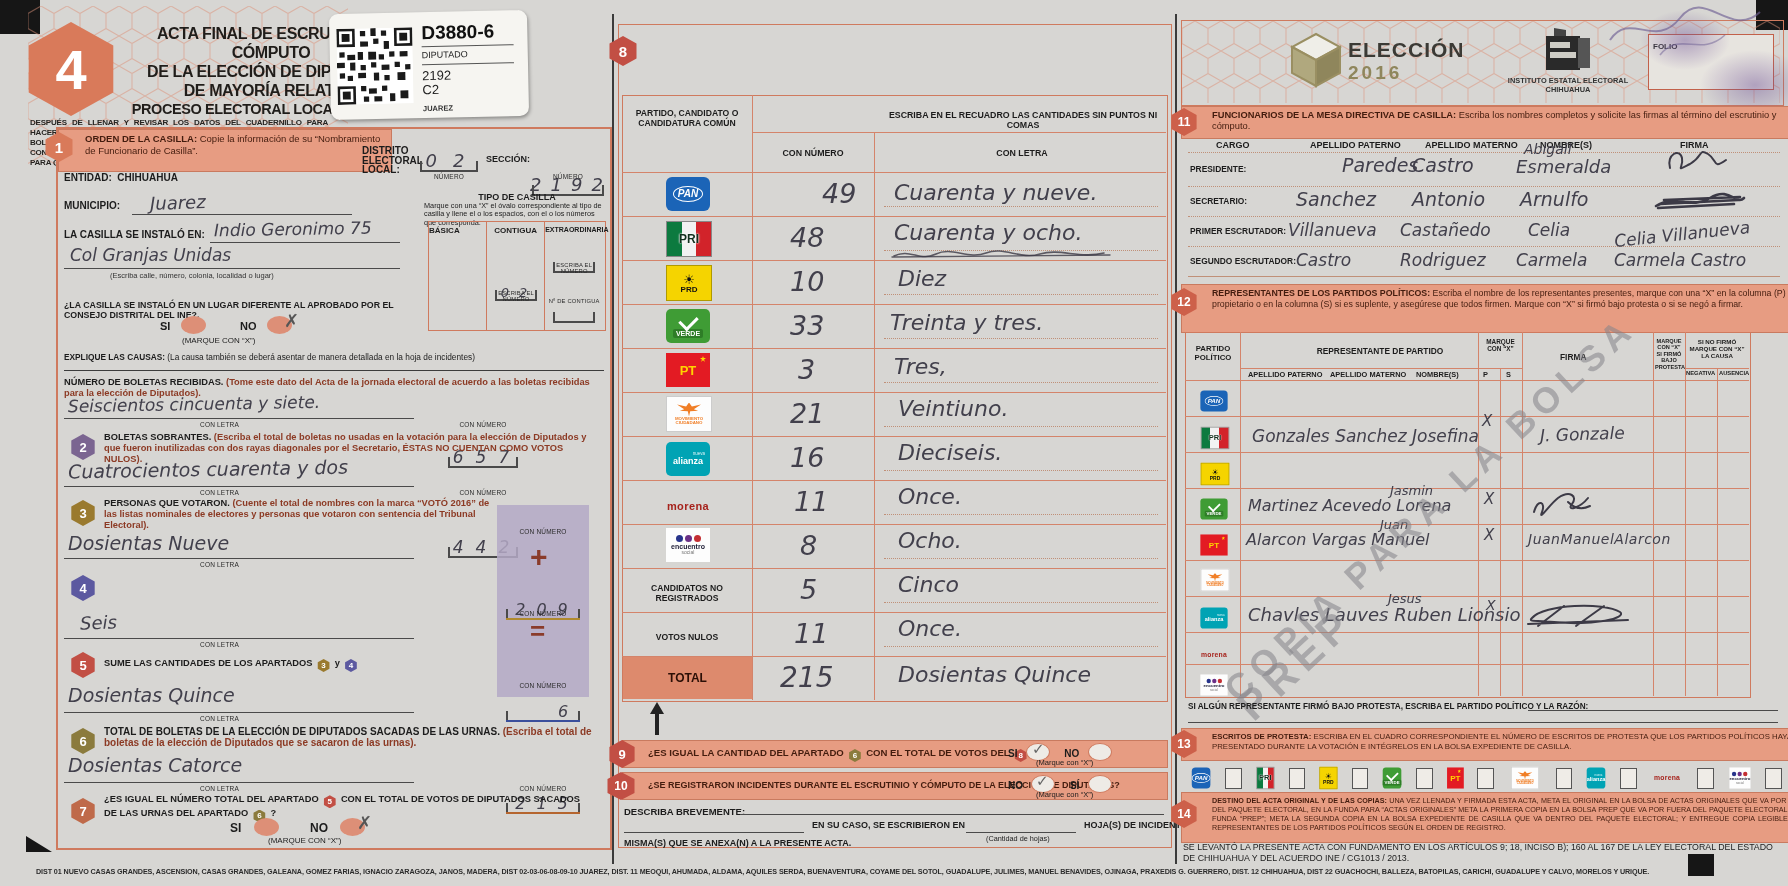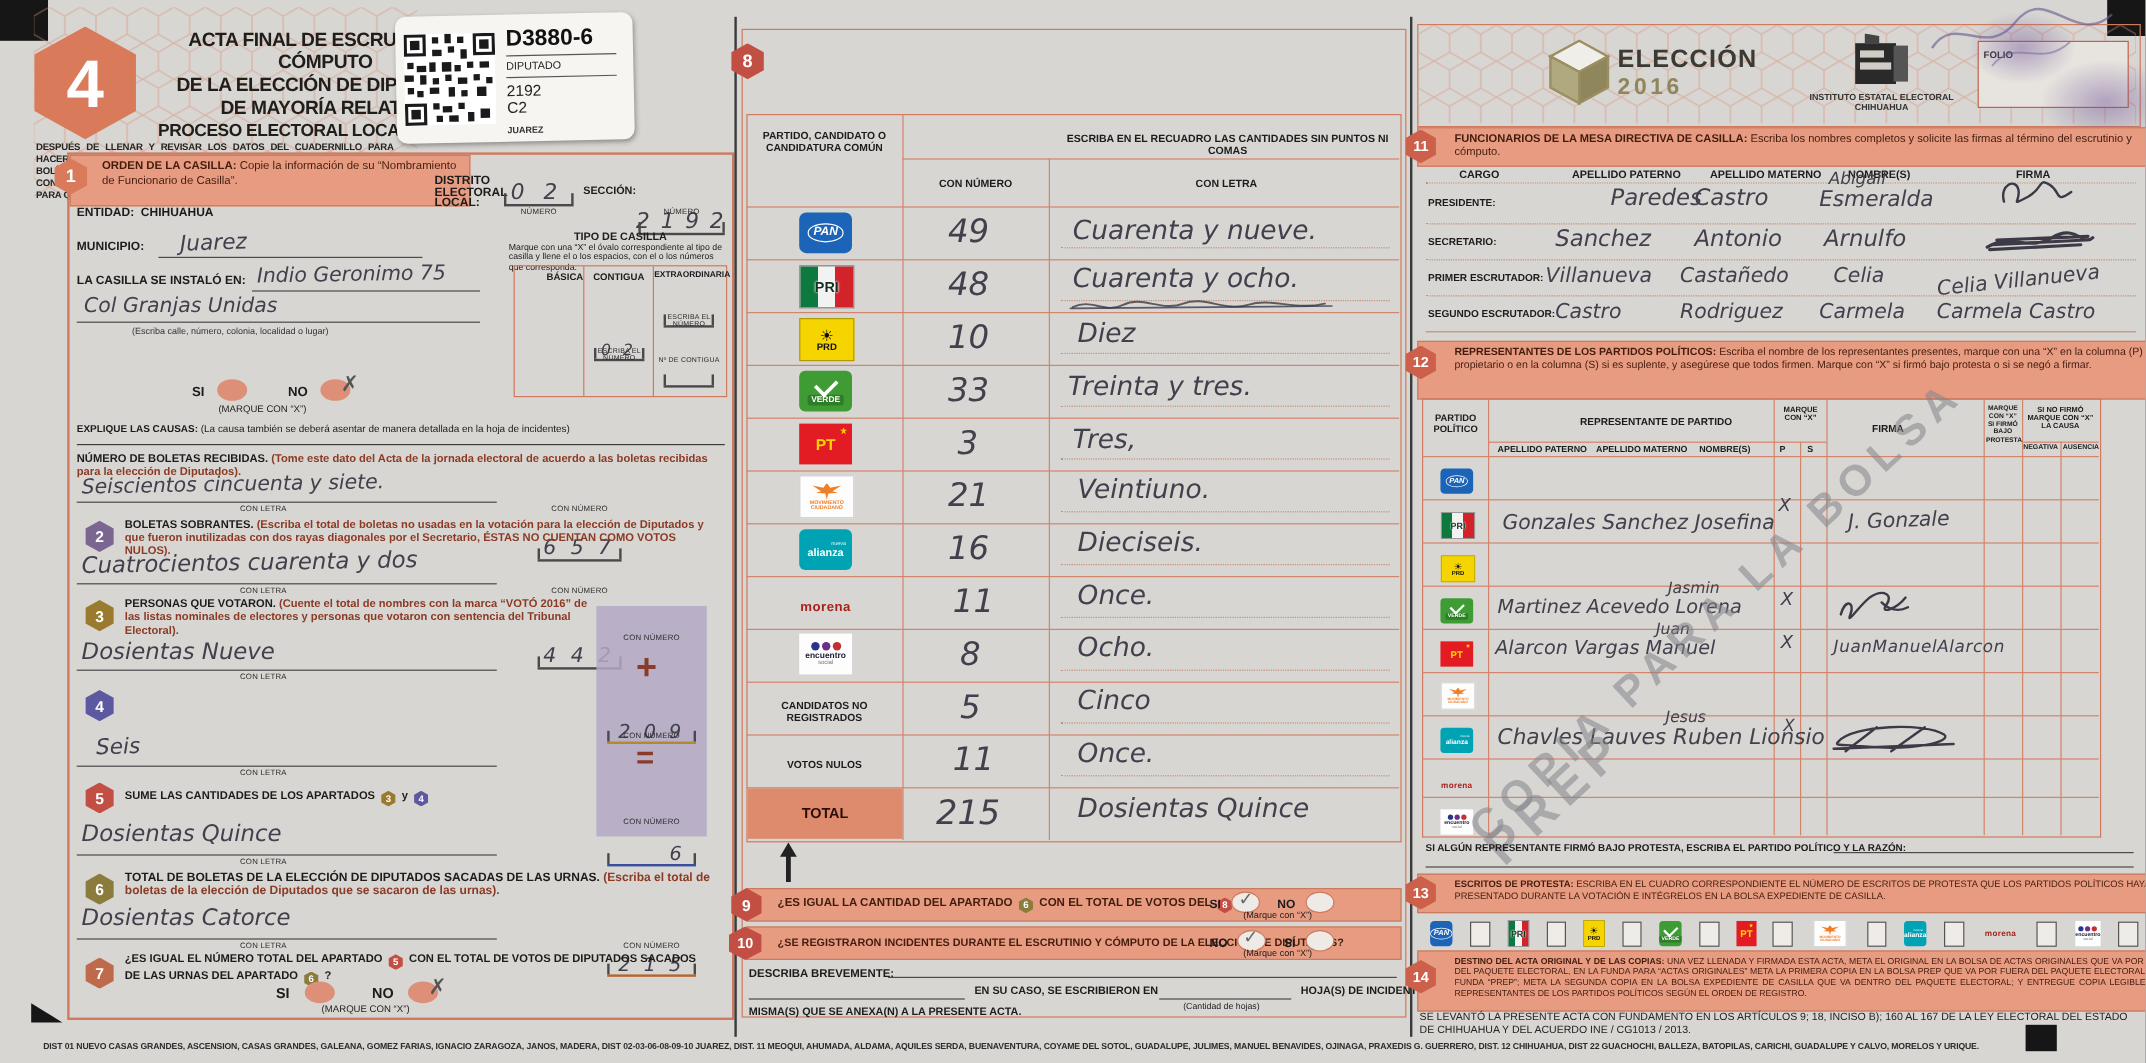--- a/index.html
+++ b/index.html
@@ -186,39 +186,40 @@
   <div class="a b" style="left:64px;top:229px;font-size:10px">LA CASILLA SE INSTALÓ EN:</div>
   <div class="a uline" style="left:210px;top:224px;width:190px;height:18px"></div>
   <div class="a hw" style="left:214px;top:221px;font-size:17px;transform:rotate(-1deg)">Indio Geronimo 75</div>
   <div class="a uline" style="left:64px;top:250px;width:336px;height:18px"></div>
   <div class="a hw" style="left:70px;top:247px;font-size:17px">Col Granjas Unidas</div>
   <div class="a" style="left:110px;top:271px;font-size:7.5px;color:#333">(Escriba calle, número, colonia, localidad o lugar)</div>
 
   <div class="a b" style="left:428px;top:192px;width:178px;text-align:center;font-size:9px">TIPO DE CASILLA</div>
   <div class="a" style="left:424px;top:202px;width:184px;font-size:7.3px;line-height:8.3px">Marque con una “X” el óvalo correspondiente al tipo de casilla y llene el o los espacios, con el o los números que corresponda.</div>
   <div class="a" style="left:428px;top:221px;width:176px;height:108px;border:1.5px solid #cf7a5e;display:flex">
-    <div style="width:33%;border-right:1.5px solid #cf7a5e;text-align:right;padding-top:4px">
+    <div style="width:33%;border-right:1.5px solid #cf7a5e;text-align:left;padding-top:4px">
       <div class="b" style="font-size:8px">BÁSICA</div>
     </div>
     <div style="width:33%;border-right:1.5px solid #cf7a5e;text-align:center;padding-top:4px;position:relative">
       <div class="b" style="font-size:8px">CONTIGUA</div>
       <div class="nb a" style="left:8px;top:48px;width:42px;height:16px">
         <span class="hw" style="font-size:13px;letter-spacing:10px;margin-left:6px">02</span>
       </div>
       <div class="a cap" style="left:2px;top:68px;width:54px;text-align:center;font-size:5.8px">ESCRIBA EL NÚMERO</div>
     </div>
     <div style="width:34%;text-align:center;padding-top:4px;position:relative">
       <div class="b" style="font-size:7px">EXTRAORDINARIA</div>
       <div class="nb a" style="left:8px;top:26px;width:42px;height:12px"></div>
       <div class="a cap" style="left:2px;top:40px;width:54px;text-align:center;font-size:5.8px">ESCRIBA EL NÚMERO</div>
       <div class="nb a" style="left:8px;top:62px;width:42px;height:12px"></div>
       <div class="a cap" style="left:2px;top:76px;width:54px;text-align:center;font-size:5.8px">Nº DE CONTIGUA</div>
     </div>
   </div>
 
+  <div class="a b" style="left:64px;top:300px;width:340px;font-size:8.8px">¿LA CASILLA SE INSTALÓ EN UN LUGAR DIFERENTE AL APROBADO POR EL CONSEJO DISTRITAL DEL INE?,</div>
   <div class="a" style="left:160px;top:316px">
     <span class="b" style="font-size:11px">SI</span>
     <span class="ov" style="vertical-align:-4px;margin-left:6px"></span>
   </div>
   <div class="a" style="left:240px;top:316px">
     <span class="b" style="font-size:11px">NO</span>
     <span class="ov" style="vertical-align:-4px;margin-left:6px"></span>
   </div>
   <div class="a hw" style="left:284px;top:312px;font-size:18px;color:#555">✗</div>
   <div class="a" style="left:182px;top:336px;font-size:8px">(MARQUE CON “X”)</div>
@@ -405,21 +406,21 @@
         </i>
         <i class="es-t1">encuentro</i>
         <i class="es-t2">social</i>
       </span></div>
   <div class="a b" style="left:630px;top:583px;width:114px;text-align:center;font-size:8.6px;line-height:10px">CANDIDATOS NO REGISTRADOS</div>
   <div class="a b" style="left:630px;top:632px;width:114px;text-align:center;font-size:8.6px">VOTOS NULOS</div>
   <div class="a" style="left:623px;top:657px;width:129px;height:42px;background:#dd8a6d;display:flex;align-items:center;justify-content:center">
     <span class="b" style="font-size:12px;color:#2b0f06">TOTAL</span>
   </div>
 
-  <div class="a hw" style="left:790px;top:180px;font-size:27px">49</div>
+  <div class="a hw" style="left:822px;top:180px;font-size:27px">49</div>
   <div class="a hw" style="left:790px;top:224px;font-size:27px">48</div>
   <div class="a hw" style="left:790px;top:268px;font-size:27px">10</div>
   <div class="a hw" style="left:790px;top:312px;font-size:27px">33</div>
   <div class="a hw" style="left:798px;top:356px;font-size:27px">3</div>
   <div class="a hw" style="left:790px;top:400px;font-size:27px">21</div>
   <div class="a hw" style="left:790px;top:444px;font-size:27px">16</div>
   <div class="a hw" style="left:794px;top:488px;font-size:27px">11</div>
   <div class="a hw" style="left:800px;top:532px;font-size:27px">8</div>
   <div class="a hw" style="left:800px;top:576px;font-size:27px">5</div>
   <div class="a hw" style="left:794px;top:620px;font-size:27px">11</div>

